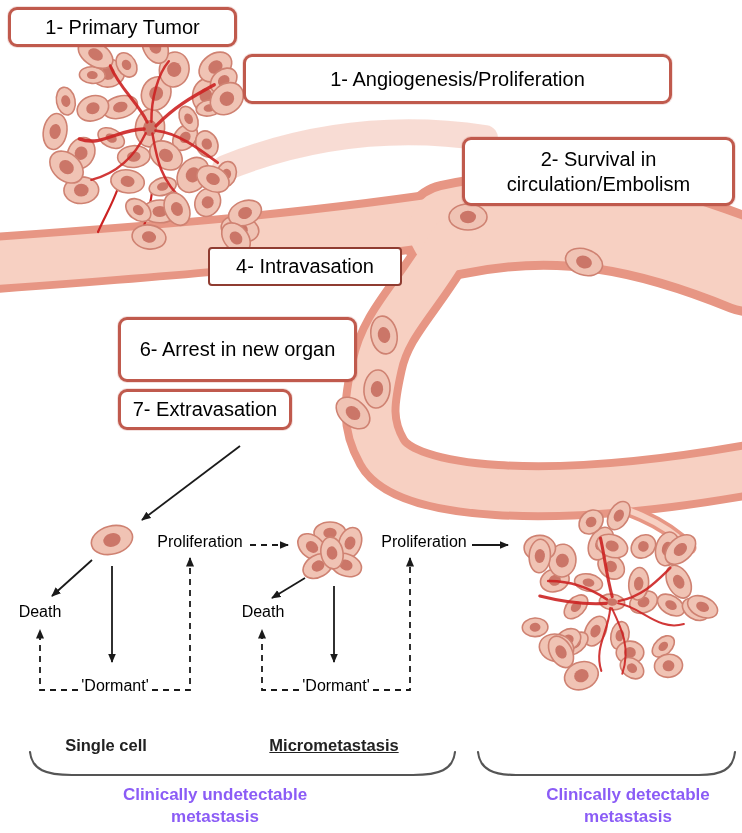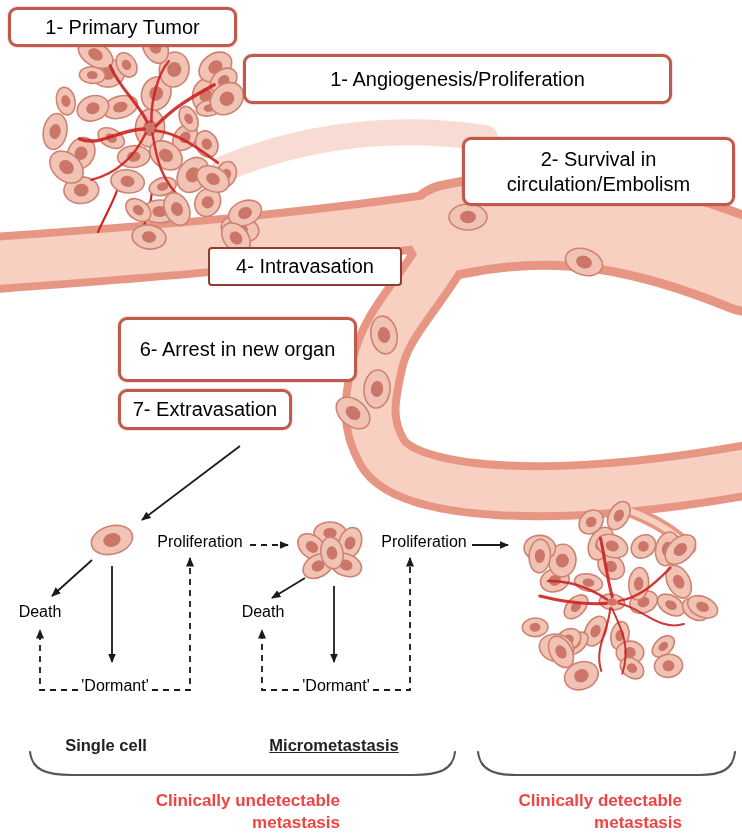--- a/index.html
+++ b/index.html
@@ -17,22 +17,22 @@
   .sbox.thin{border-width:2px;border-color:#8f3c31;border-radius:4px;box-shadow:none;}
   .flowtext{
     position:absolute;transform:translateX(-50%);white-space:nowrap;
     font-size:16px;color:#000000;
   }
   .cap{
     position:absolute;transform:translateX(-50%);white-space:nowrap;
     font-size:16.5px;font-weight:bold;color:#222;
   }
   .bigcap{
-    position:absolute;transform:translateX(-50%);text-align:right;
-    font-size:17px;font-weight:bold;color:#ef4444;line-height:1.3;white-space:normal;margin-top:6px;
+    position:absolute;transform:translateX(-50%);text-align:center;
+    font-size:17px;font-weight:bold;color:#8b5cf6;line-height:1.3;white-space:normal;
   }
 </style>
 </head>
 <body>
 
 <div id="stage">
 
   <svg id="scene" width="742" height="833" viewBox="0 0 742 833">
     <defs>
       <marker id="ah" markerWidth="11" markerHeight="9" refX="8.5" refY="4" orient="auto" markerUnits="userSpaceOnUse">
@@ -452,15 +452,15 @@
   <div class="flowtext" style="left:200px;top:533px;">Proliferation</div>
   <div class="flowtext" style="left:424px;top:533px;">Proliferation</div>
   <div class="flowtext" style="left:40px;top:603px;">Death</div>
   <div class="flowtext" style="left:263px;top:603px;">Death</div>
   <div class="flowtext" style="left:115px;top:677px;">'Dormant'</div>
   <div class="flowtext" style="left:336px;top:677px;">'Dormant'</div>
 
   <div class="cap" style="left:106px;top:736px;">Single cell</div>
   <div class="cap" style="left:334px;top:736px;text-decoration:underline;">Micrometastasis</div>
   <div class="bigcap" style="left:215px;top:784px;width:250px;">Clinically undetectable metastasis</div>
-  <div class="bigcap" style="left:572px;top:784px;width:220px;">Clinically detectable metastasis</div>
+  <div class="bigcap" style="left:628px;top:784px;width:220px;">Clinically detectable metastasis</div>
 
 </div>
 
 </body></html>

